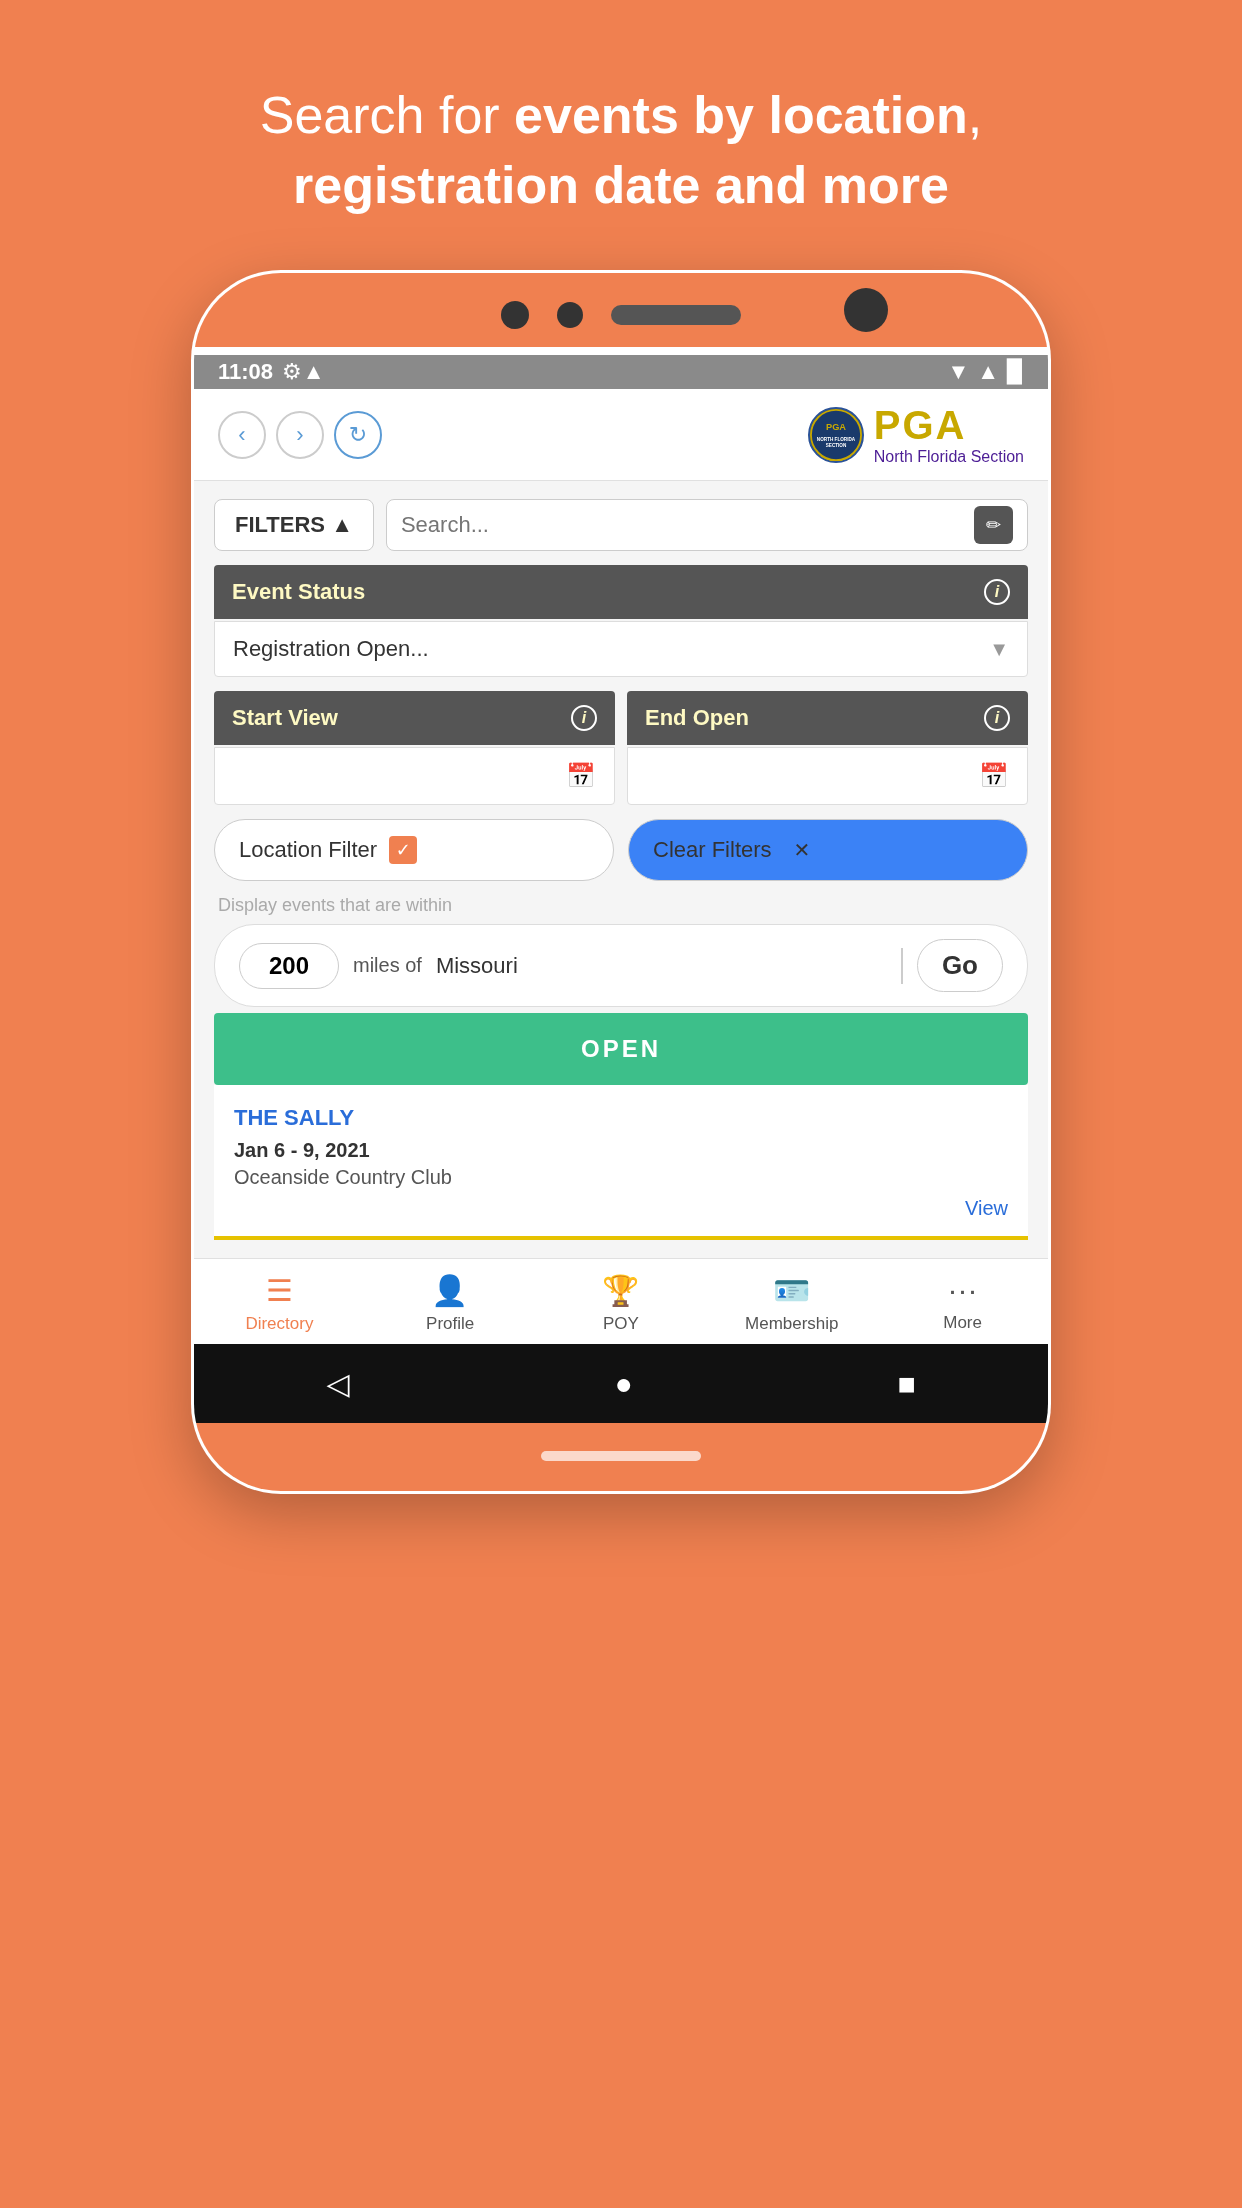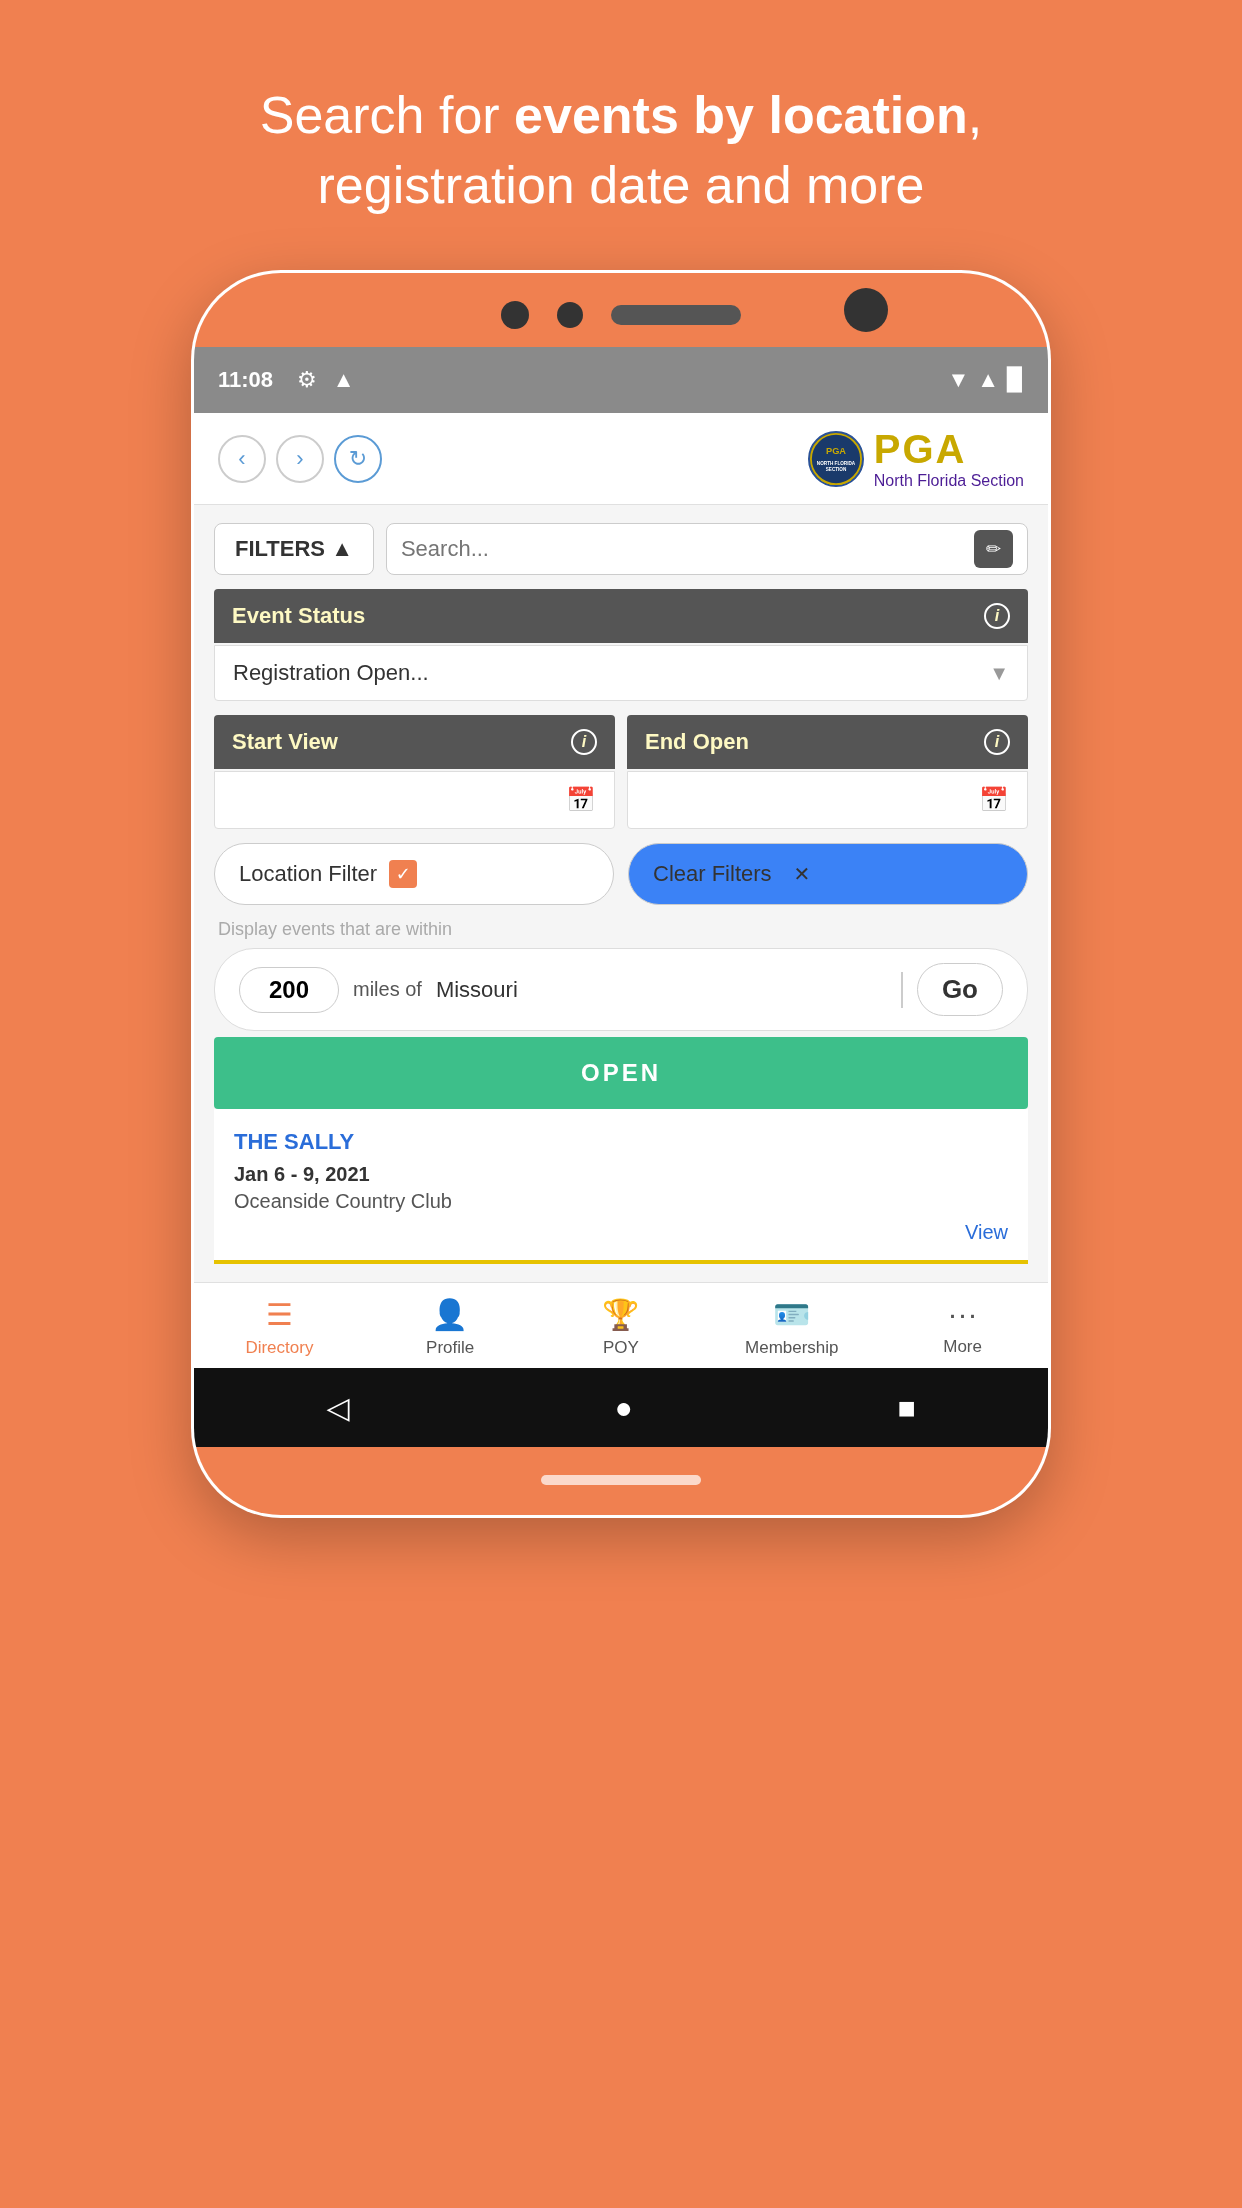--- a/index.html
+++ b/index.html
@@ -55,22 +55,23 @@
       top: 15px;
     }
 
     
     .status-bar {
       background: #8a8a8a;
       color: white;
       font-size: 22px;
       display: flex;
       align-items: center;
-      padding: 20px 24px;
-      gap: 16px;
+      padding: 4px 24px;
+      gap: 1px;
+      margin-top: 8px;
     }
     .status-bar .time { font-weight: 600; margin-right: 8px; }
     .status-bar .spacer { flex: 1; }
     .status-bar .signal-icons { display: flex; gap: 8px; align-items: center; }
 
     
     .app-navbar {
       background: white;
       display: flex;
       align-items: center;
@@ -370,21 +371,21 @@
       width: 160px; height: 10px;
       background: rgba(255,255,255,0.7);
       border-radius: 5px;
     }
   </style>
 </head>
 <body>
 
 <div style="text-align:center; color:white; margin-top:80px; margin-bottom:50px; line-height:1.35; font-size:52px; padding: 0 60px;">
   <span style="font-weight:300;">Search for </span><span style="font-weight:700;">events by location</span><span style="font-weight:300;">,</span><br>
-  <span style="font-weight:400;">registration date and more</span>
+  <span style="font-weight:700;">registration date and more</span>
 </div>
 
 <div class="phone">
 
   <div class="phone-top" style="position:relative;">
     <div class="dot-small"></div>
     <div class="dot-small second"></div>
     <div class="pill"></div>
     <div class="dot-large"></div>
   </div>

